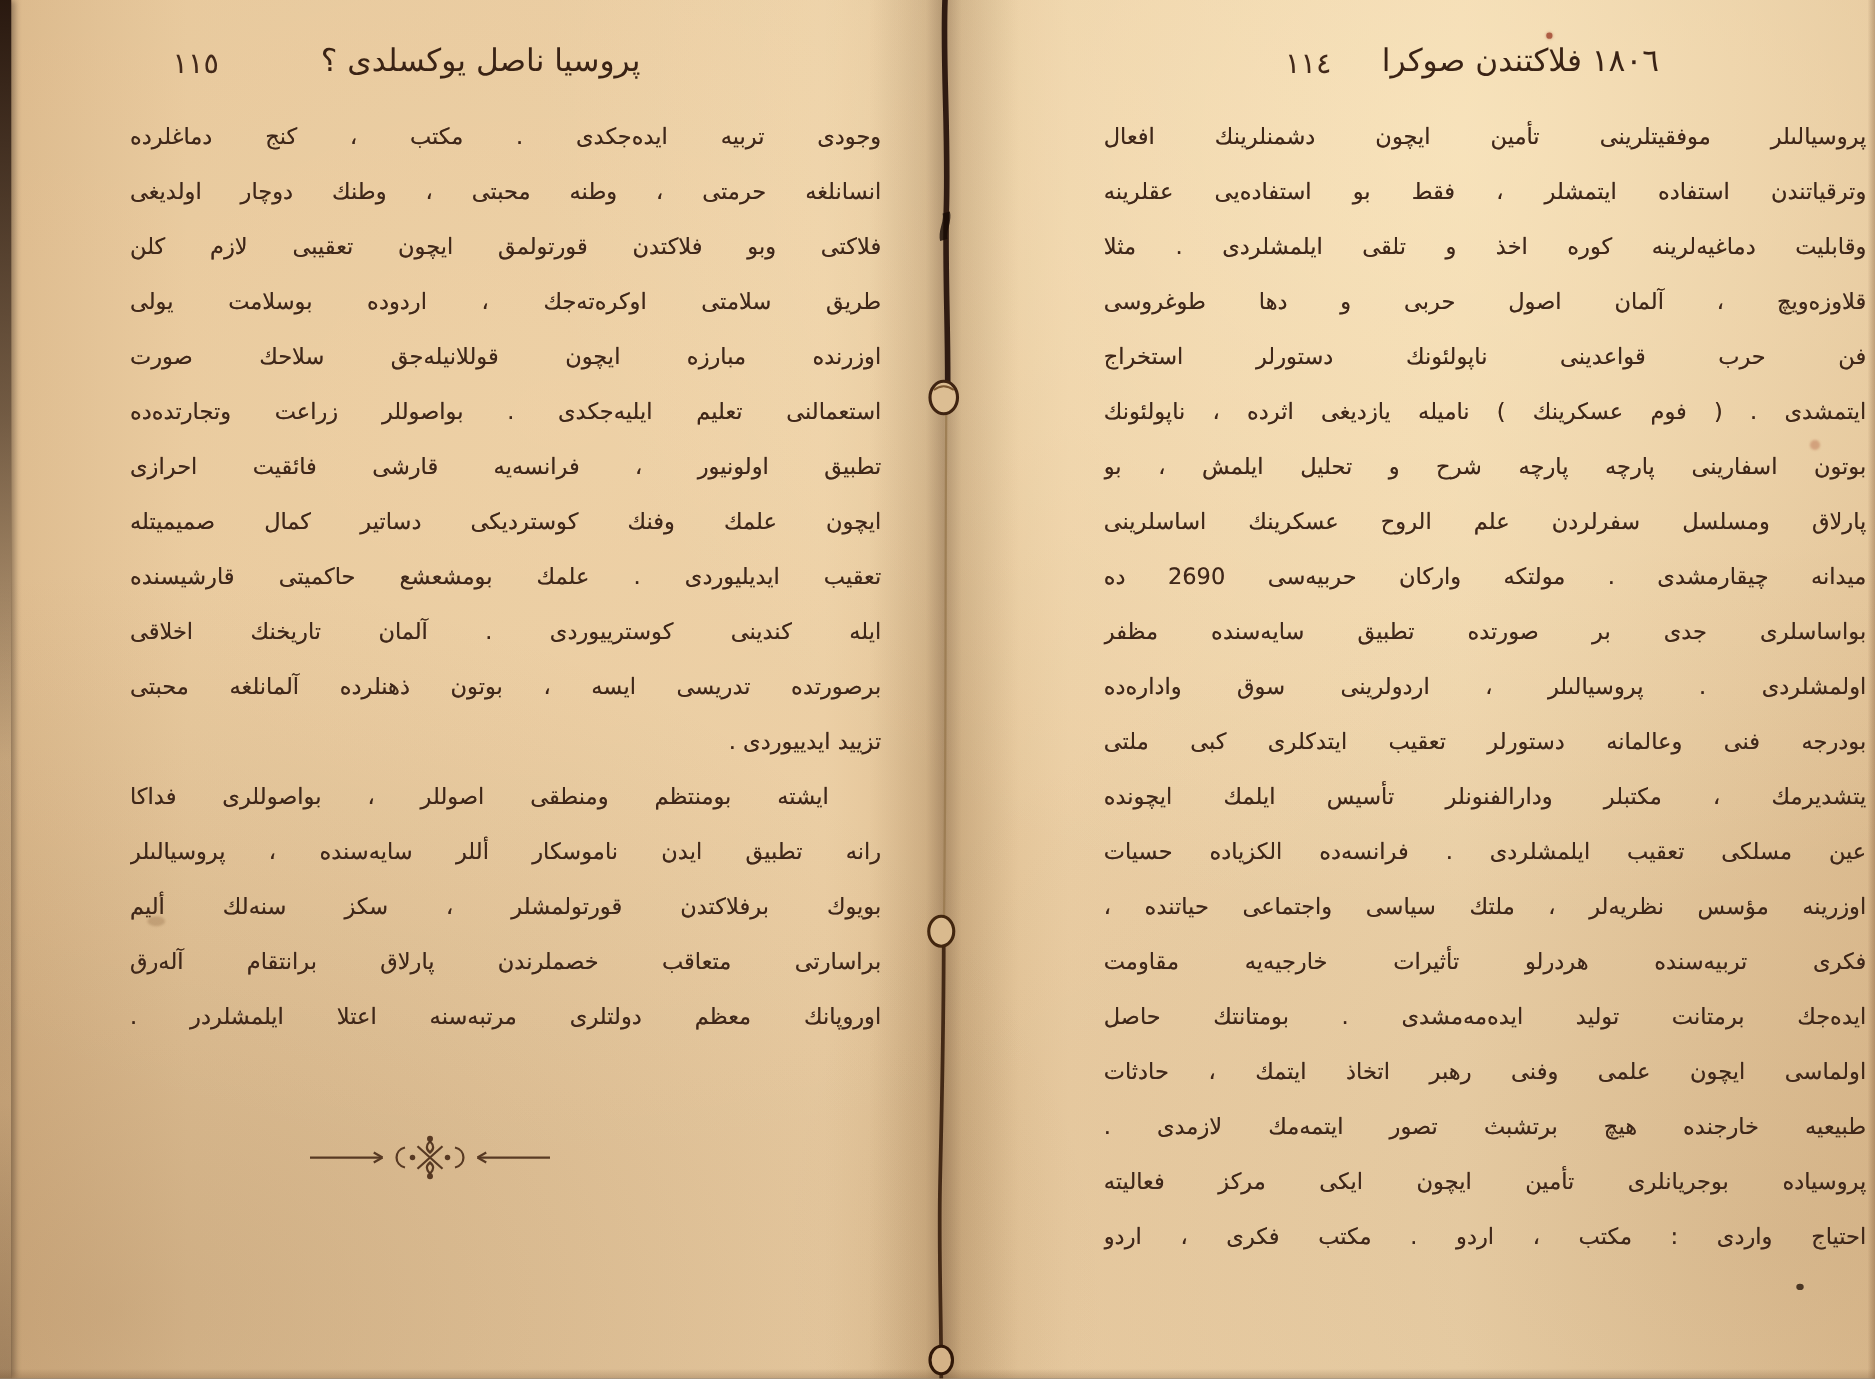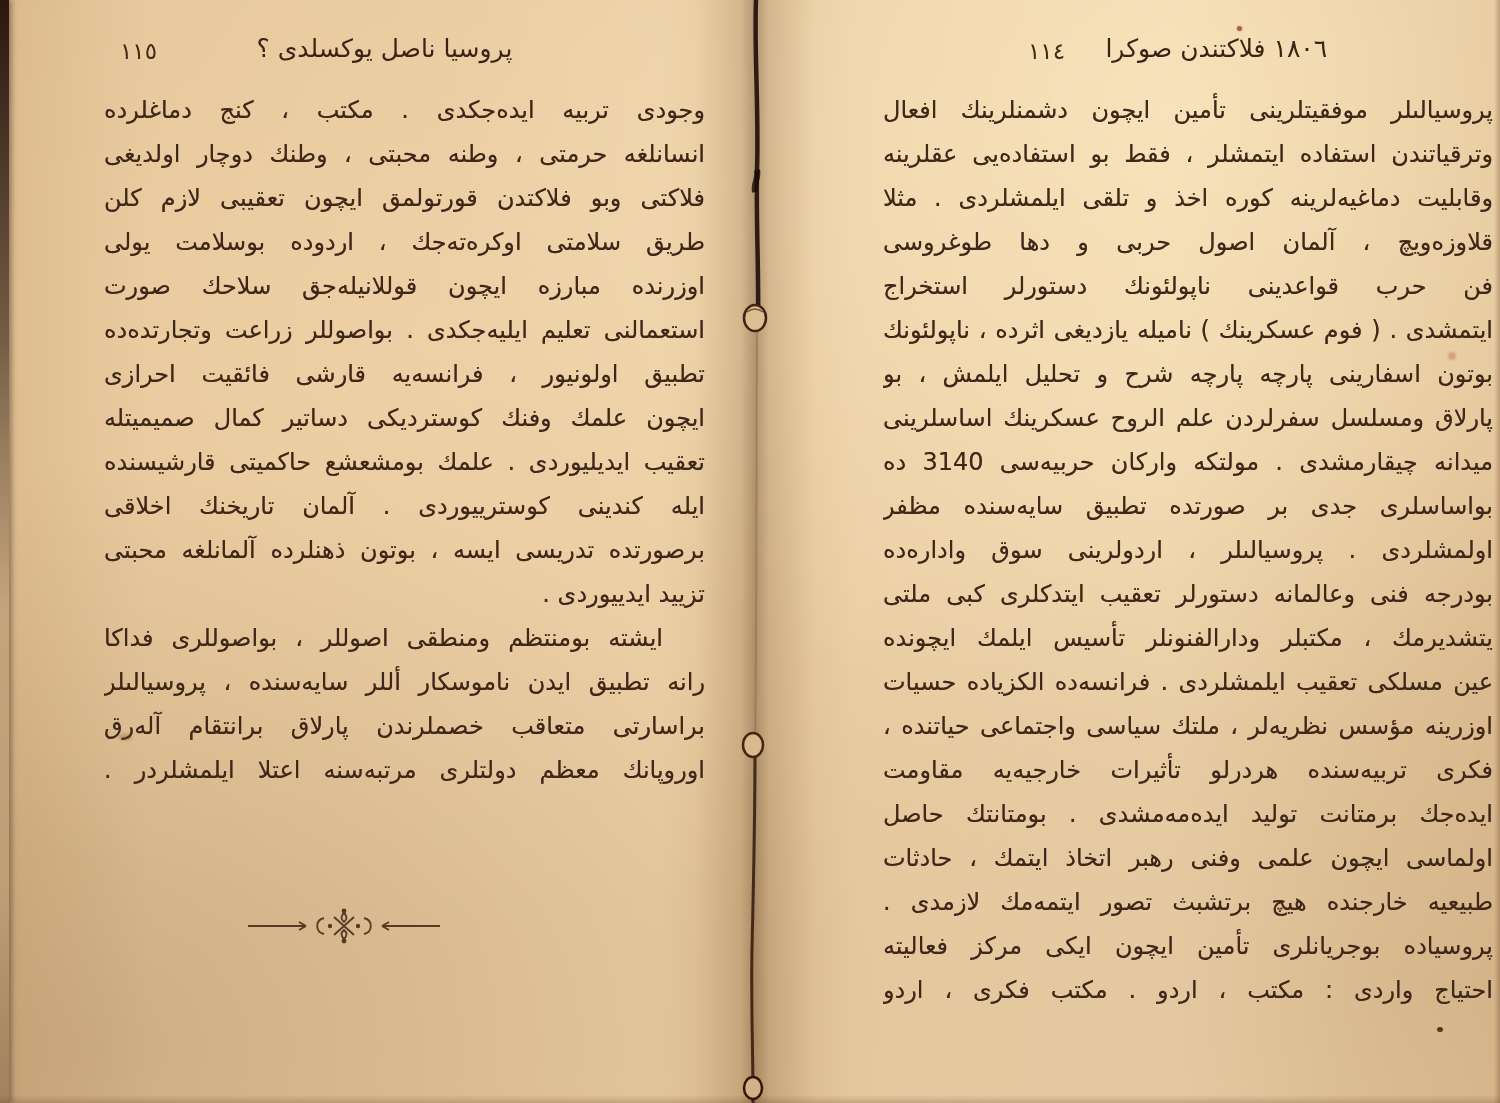--- a/index.html
+++ b/index.html
@@ -30,26 +30,26 @@
   }
   .bottom-edge{
     position:absolute;left:0;bottom:0;width:100%;height:8px;
     background:linear-gradient(0deg,rgba(80,45,20,0.22),rgba(80,45,20,0));
   }
   .page{position:absolute;top:0;height:100%;direction:rtl;}
   .page.left{left:104px;width:601px;}
   .page.right{left:883px;width:610px;}
   .header{position:absolute;top:34px;left:0;width:100%;height:42px;font-size:25px;}
   .pagenum{position:absolute;top:4px;letter-spacing:2px;font-size:23px;color:#43291a;}
-  .page.left .pagenum{left:16px;text-align:center;}
+  .page.left .pagenum{left:34px;text-align:center;}
   .page.right .pagenum{left:145px;}
   .title{position:absolute;top:0;transform:translateX(-50%);white-space:nowrap;color:#3a2315;margin-left:10px;}
   .page.left .title{left:45%;}
   .page.right .title{left:53%;}
-  .text-block{position:absolute;top:88px;left:0;width:100%;font-size:24px;}
+  .text-block{position:absolute;top:88px;left:0;width:100%;font-size:18px;}
   .line{
     height:44px;line-height:44px;overflow:hidden;white-space:nowrap;
     text-align:justify;text-align-last:justify;
     text-shadow:0 0 0.5px rgba(63,39,25,0.55);
   }
   .line.short{text-align-last:right;}
   .line.indent{padding-right:42px;}
   .ornament{position:absolute;top:905px;left:240px;transform:translateX(-50%);}
   .speck{position:absolute;border-radius:50%;}
   .speck.red{width:5px;height:5px;background:rgba(150,50,30,0.75);box-shadow:0 0 2px rgba(150,50,30,0.5);}
@@ -84,21 +84,21 @@
     </div>
     <div class="text-block">
         <div class="line">پروسيالىلر موفقيتلرينى تأمين ايچون دشمنلرينك افعال</div>
         <div class="line">وترقياتندن استفاده ايتمشلر ، فقط بو استفاده‌يى عقلرينه</div>
         <div class="line">وقابليت دماغيه‌لرينه كوره اخذ و تلقى ايلمشلردى . مثلا</div>
         <div class="line">قلاوزه‌ويچ ، آلمان اصول حربى و دها طوغروسى</div>
         <div class="line">فن حرب قواعدينى ناپولئونك دستورلر استخراج</div>
         <div class="line">ايتمشدى . ( فوم عسكرينك ) ناميله يازديغى اثرده ، ناپولئونك</div>
         <div class="line">بوتون اسفارينى پارچه پارچه شرح و تحليل ايلمش ، بو</div>
         <div class="line">پارلاق ومسلسل سفرلردن علم الروح عسكرينك اساسلرينى</div>
-        <div class="line">ميدانه چيقارمشدى . مولتكه واركان حربيه‌سى 3140 ده</div>
+        <div class="line">ميدانه چيقارمشدى . مولتكه واركان حربيه‌سى 2690 ده</div>
         <div class="line">بواساسلرى جدى بر صورتده تطبيق سايه‌سنده مظفر</div>
         <div class="line">اولمشلردى . پروسيالىلر ، اردولرينى سوق واداره‌ده</div>
         <div class="line">بودرجه فنى وعالمانه دستورلر تعقيب ايتدكلرى كبى ملتى</div>
         <div class="line">يتشديرمك ، مكتبلر ودارالفنونلر تأسيس ايلمك ايچونده</div>
         <div class="line">عين مسلكى تعقيب ايلمشلردى . فرانسه‌ده الكزياده حسيات</div>
         <div class="line">اوزرينه مؤسس نظريه‌لر ، ملتك سياسى واجتماعى حياتنده ،</div>
         <div class="line">فكرى تربيه‌سنده هردرلو تأثيرات خارجيه‌يه مقاومت</div>
         <div class="line">ايده‌جك برمتانت توليد ايده‌مه‌مشدى . بومتانتك حاصل</div>
         <div class="line">اولماسى ايچون علمى وفنى رهبر اتخاذ ايتمك ، حادثات</div>
         <div class="line">طبيعيه خارجنده هيچ برتشبث تصور ايتمه‌مك لازمدى .</div>
@@ -120,20 +120,21 @@
         <div class="line">اوزرنده مبارزه ايچون قوللانيله‌جق سلاحك صورت</div>
         <div class="line">استعمالنى تعليم ايليه‌جكدى . بواصوللر زراعت وتجارتده‌ده</div>
         <div class="line">تطبيق اولونيور ، فرانسه‌يه قارشى فائقيت احرازى</div>
         <div class="line">ايچون علمك وفنك كوسترديكى دساتير كمال صميميتله</div>
         <div class="line">تعقيب ايديليوردى . علمك بومشعشع حاكميتى قارشيسنده</div>
         <div class="line">ايله كندينى كوسترييوردى . آلمان تاريخنك اخلاقى</div>
         <div class="line">برصورتده تدريسى ايسه ، بوتون ذهنلرده آلمانلغه محبتى</div>
         <div class="line short">تزييد ايدييوردى .</div>
         <div class="line indent">ايشته بومنتظم ومنطقى اصوللر ، بواصوللرى فداكا</div>
         <div class="line">رانه تطبيق ايدن ناموسكار أللر سايه‌سنده ، پروسيالىلر</div>
+        <div class="line">بويوك برفلاكتدن قورتولمشلر ، سكز سنه‌لك أليم</div>
         <div class="line">براسارتى متعاقب خصملرندن پارلاق برانتقام آله‌رق</div>
         <div class="line">اوروپانك معظم دولتلرى مرتبه‌سنه اعتلا ايلمشلردر .</div>
       </div>
 
     <svg class="ornament" width="200" height="42" viewBox="0 0 200 42">
       <g stroke="#4a2c18" fill="none" stroke-width="1.8" opacity="0.9">
         <path d="M4,21 H62"></path>
         <path d="M138,21 H196"></path>
         <path d="M62,21 l-7,-4 M62,21 l-7,4 M138,21 l7,-4 M138,21 l7,4"></path>
         <path d="M80,13 c-9,2 -9,14 0,16"></path>

